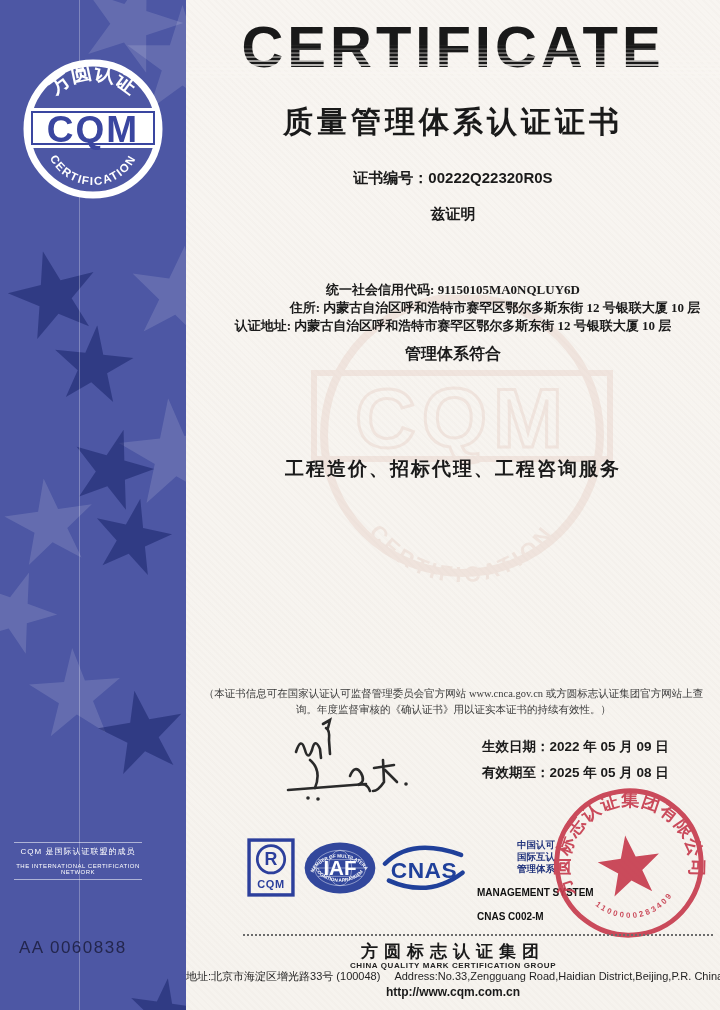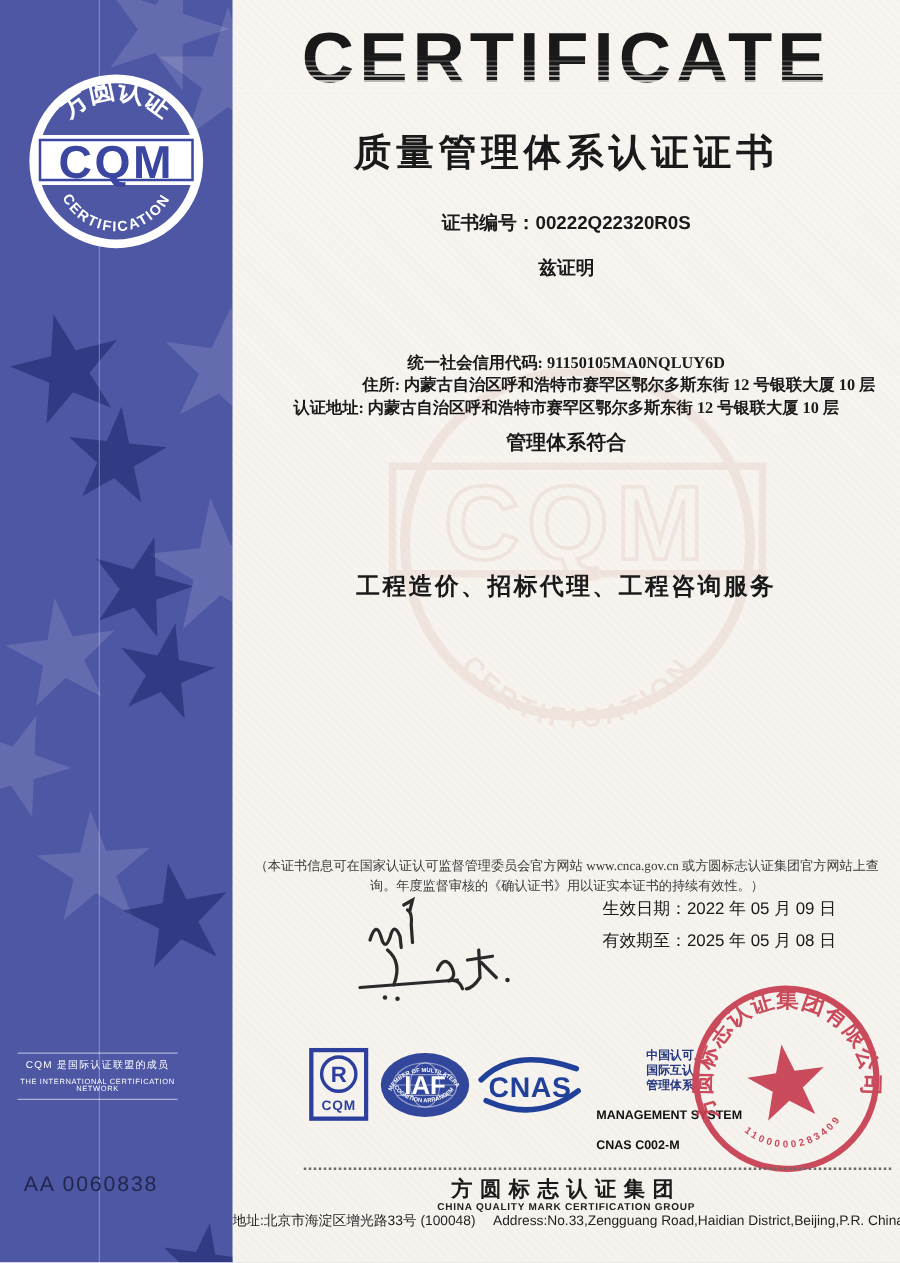--- a/index.html
+++ b/index.html
@@ -35,21 +35,21 @@
   .attest{top:205px;font-size:15px;font-weight:bold;}
   .company{top:227px;font-size:24px;font-weight:600;letter-spacing:5px;font-family:"Liberation Serif",serif;}
   .credit{top:281px;font-size:13px;font-weight:600;font-family:"Liberation Serif",serif;}
   .addr1{top:299px;font-size:13px;font-weight:600;font-family:"Liberation Serif",serif;padding-left:42px;}
   .addr2{top:317px;font-size:13px;font-weight:600;font-family:"Liberation Serif",serif;}
   .conform{top:344px;font-size:16px;font-weight:bold;}
   .standard{top:362px;font-size:22px;font-weight:bold;font-family:"Liberation Serif",serif;letter-spacing:0.5px;}
   .scope-label{top:431px;font-size:15px;font-weight:bold;}
   .scope{top:456px;font-size:19px;font-weight:600;letter-spacing:2px;font-family:"Liberation Serif",serif;}
   .fineprint{top:686px;left:15px;width:505px;font-size:10.5px;line-height:1.55;color:#3a3a3a;font-weight:400;font-family:"Liberation Serif",serif;}
-  .dates{position:absolute;left:296px;top:714px;font-size:13.5px;font-weight:normal;color:#1a1a1a;line-height:26px;white-space:nowrap;}
+  .dates{position:absolute;left:296px;top:734px;font-size:13.5px;font-weight:bold;color:#1a1a1a;line-height:26px;white-space:nowrap;}
   .sig{position:absolute;left:80px;top:710px;}
   .watermark{position:absolute;left:110px;top:295px;opacity:0.33;pointer-events:none;}
   .rcqm{position:absolute;left:61px;top:838px;}
   .iaf{position:absolute;left:117px;top:841px;}
   .cnas{position:absolute;left:196px;top:844px;}
   .accred{position:absolute;left:291px;top:839px;text-align:left;line-height:1.25;}
   .accred .cn{font-size:9.5px;color:#24367e;font-weight:700;padding-left:40px;}
   .accred .en{font-size:10px;color:#111;font-weight:bold;margin-top:12px;}
   .seal{position:absolute;left:364px;top:784px;transform:rotate(-8deg);opacity:0.92;}
   .dotline{position:absolute;left:57px;top:934px;width:470px;border-top:2px dotted #6b6b6b;}
@@ -213,15 +213,16 @@
       </text>
       <text font-size="8" font-weight="bold" letter-spacing="2.5" fill="#c73d4f">
         <textPath href="#sealBot" startOffset="50%" text-anchor="middle">1100000283409</textPath>
       </text>
     </svg>
 
     <div class="dotline"></div>
     <div class="row brand-cn">方圆标志认证集团</div>
     <div class="row brand-en">CHINA QUALITY MARK CERTIFICATION GROUP</div>
     <div class="row footer-addr"><span>地址:北京市海淀区增光路33号 (100048)</span><span class="gap"></span><span>Address:No.33,Zengguang Road,Haidian District,Beijing,P.R. China(100048)</span></div>
+    <div class="row url">http://www.cqm.com.cn</div>
   </div>
 
 </div>
 
 </body></html>

